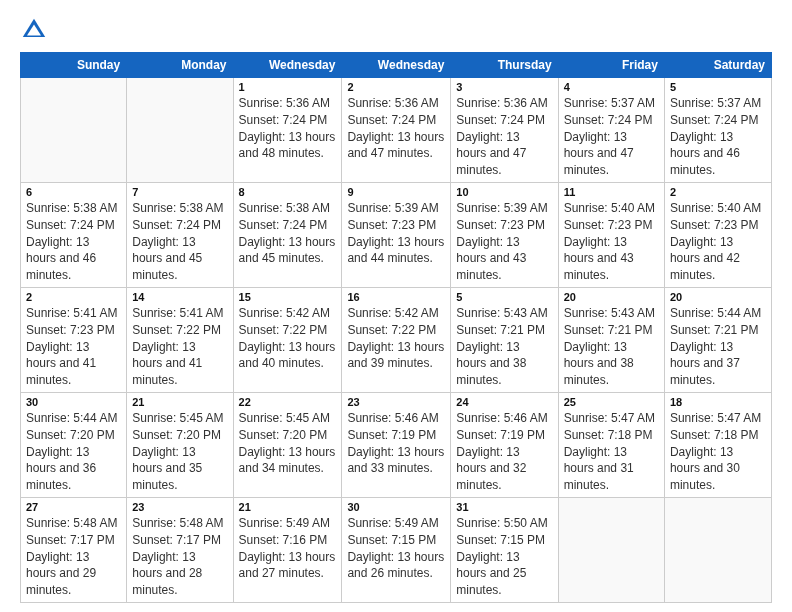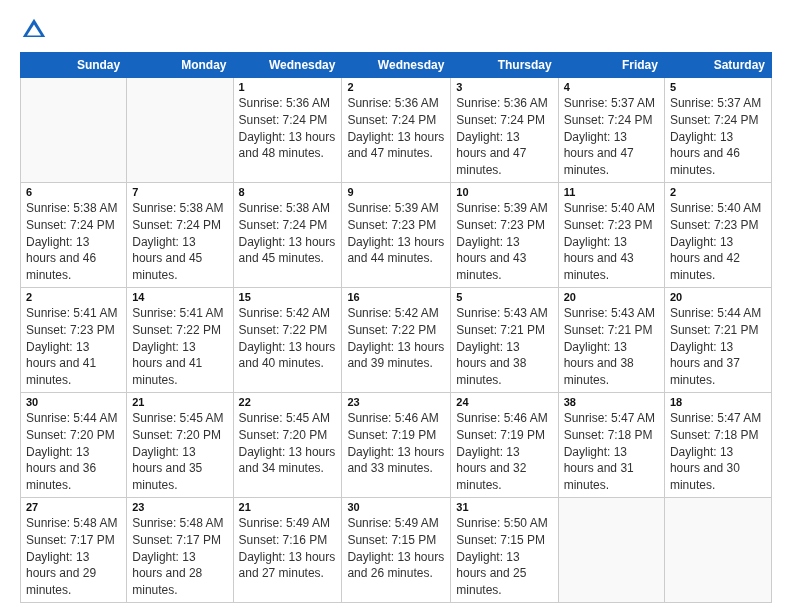--- a/index.html
+++ b/index.html
@@ -231,21 +231,21 @@
           </td>
           <td>
             <span class="day-number">23</span>
             <div class="day-info">Sunrise: 5:46 AM<br>Sunset: 7:19 PM<br>Daylight: 13 hours and 33 minutes.</div>
           </td>
           <td>
             <span class="day-number">24</span>
             <div class="day-info">Sunrise: 5:46 AM<br>Sunset: 7:19 PM<br>Daylight: 13 hours and 32 minutes.</div>
           </td>
           <td>
-            <span class="day-number">38</span>
+            <span class="day-number">25</span>
             <div class="day-info">Sunrise: 5:47 AM<br>Sunset: 7:18 PM<br>Daylight: 13 hours and 31 minutes.</div>
           </td>
           <td>
             <span class="day-number">18</span>
             <div class="day-info">Sunrise: 5:47 AM<br>Sunset: 7:18 PM<br>Daylight: 13 hours and 30 minutes.</div>
           </td>
         </tr>
         <tr>
           <td>
             <span class="day-number">27</span>

